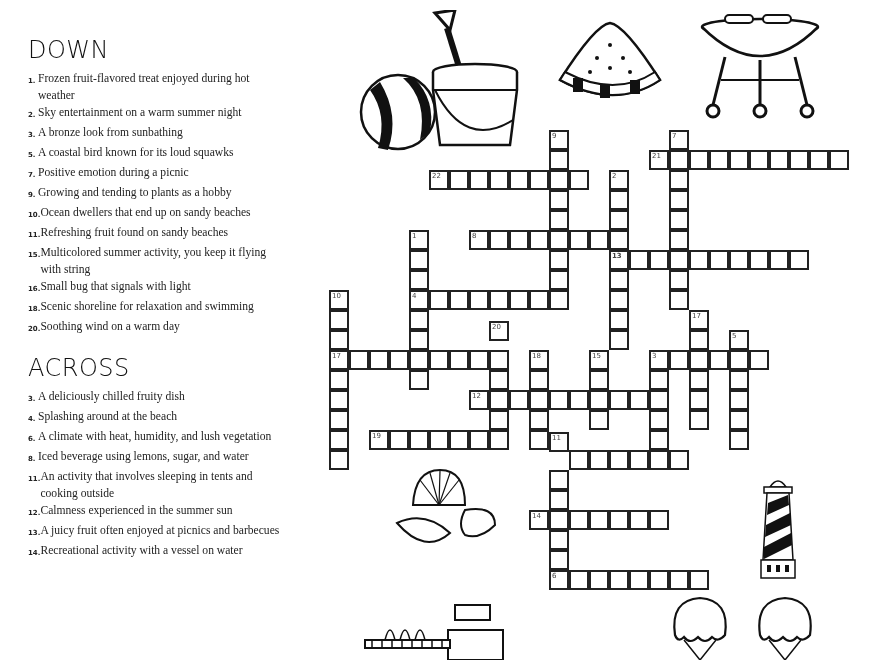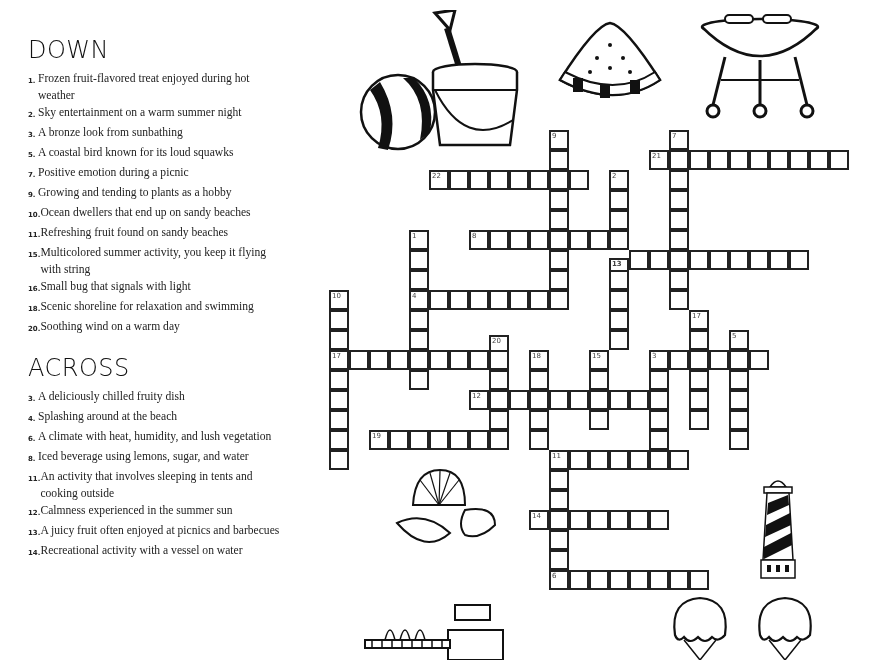--- a/index.html
+++ b/index.html
@@ -154,21 +154,21 @@
     <div class="cell" style="left: 490px; top: 171px;"></div>
     <div class="cell" style="left: 510px; top: 171px;"></div>
     <div class="cell" style="left: 530px; top: 171px;"></div>
     <div class="cell" style="left: 570px; top: 171px;"></div>
     <div class="cell" style="left: 610px; top: 171px;">
       <span class="n">2</span>
     </div>
     <div class="cell" style="left: 610px; top: 191px;"></div>
     <div class="cell" style="left: 610px; top: 211px;"></div>
     <div class="cell" style="left: 610px; top: 231px;"></div>
-    <div class="cell" style="left: 610px; top: 259px; font-weight: bold;">
+    <div class="cell" style="left: 610px; top: 251px; font-weight: bold;">
       <span class="n">13</span>
     </div>
     <div class="cell" style="left: 610px; top: 271px;"></div>
     <div class="cell" style="left: 610px; top: 291px;"></div>
     <div class="cell" style="left: 610px; top: 311px;"></div>
     <div class="cell" style="left: 610px; top: 331px;"></div>
     <div class="cell" style="left: 410px; top: 231px;">
       <span class="n">1</span>
     </div>
     <div class="cell" style="left: 410px; top: 251px;"></div>
@@ -216,21 +216,21 @@
     <div class="cell" style="left: 510px; top: 291px;"></div>
     <div class="cell" style="left: 530px; top: 291px;"></div>
     <div class="cell" style="left: 690px; top: 311px;">
       <span class="n">17</span>
     </div>
     <div class="cell" style="left: 690px; top: 331px;"></div>
     <div class="cell" style="left: 690px; top: 351px;"></div>
     <div class="cell" style="left: 690px; top: 371px;"></div>
     <div class="cell" style="left: 690px; top: 391px;"></div>
     <div class="cell" style="left: 690px; top: 411px;"></div>
-    <div class="cell" style="left: 490px; top: 336px;">
+    <div class="cell" style="left: 490px; top: 322px;">
       <span class="n">20</span>
     </div>
     <div class="cell" style="left: 490px; top: 351px;"></div>
     <div class="cell" style="left: 490px; top: 371px;"></div>
     <div class="cell" style="left: 490px; top: 391px;"></div>
     <div class="cell" style="left: 490px; top: 411px;"></div>
     <div class="cell" style="left: 490px; top: 431px;"></div>
     <div class="cell" style="left: 730px; top: 331px;">
       <span class="n">5</span>
     </div>
@@ -277,21 +277,21 @@
     <div class="cell" style="left: 610px; top: 391px;"></div>
     <div class="cell" style="left: 630px; top: 391px;"></div>
     <div class="cell" style="left: 370px; top: 431px;">
       <span class="n">19</span>
     </div>
     <div class="cell" style="left: 390px; top: 431px;"></div>
     <div class="cell" style="left: 410px; top: 431px;"></div>
     <div class="cell" style="left: 430px; top: 431px;"></div>
     <div class="cell" style="left: 450px; top: 431px;"></div>
     <div class="cell" style="left: 470px; top: 431px;"></div>
-    <div class="cell" style="left: 550px; top: 451px;">
+    <div class="cell" style="left: 550px; top: 433px;">
       <span class="n">11</span>
     </div>
     <div class="cell" style="left: 570px; top: 451px;"></div>
     <div class="cell" style="left: 590px; top: 451px;"></div>
     <div class="cell" style="left: 610px; top: 451px;"></div>
     <div class="cell" style="left: 630px; top: 451px;"></div>
     <div class="cell" style="left: 650px; top: 451px;"></div>
     <div class="cell" style="left: 670px; top: 451px;"></div>
     <div class="cell" style="left: 550px; top: 471px;"></div>
     <div class="cell" style="left: 550px; top: 491px;"></div>

